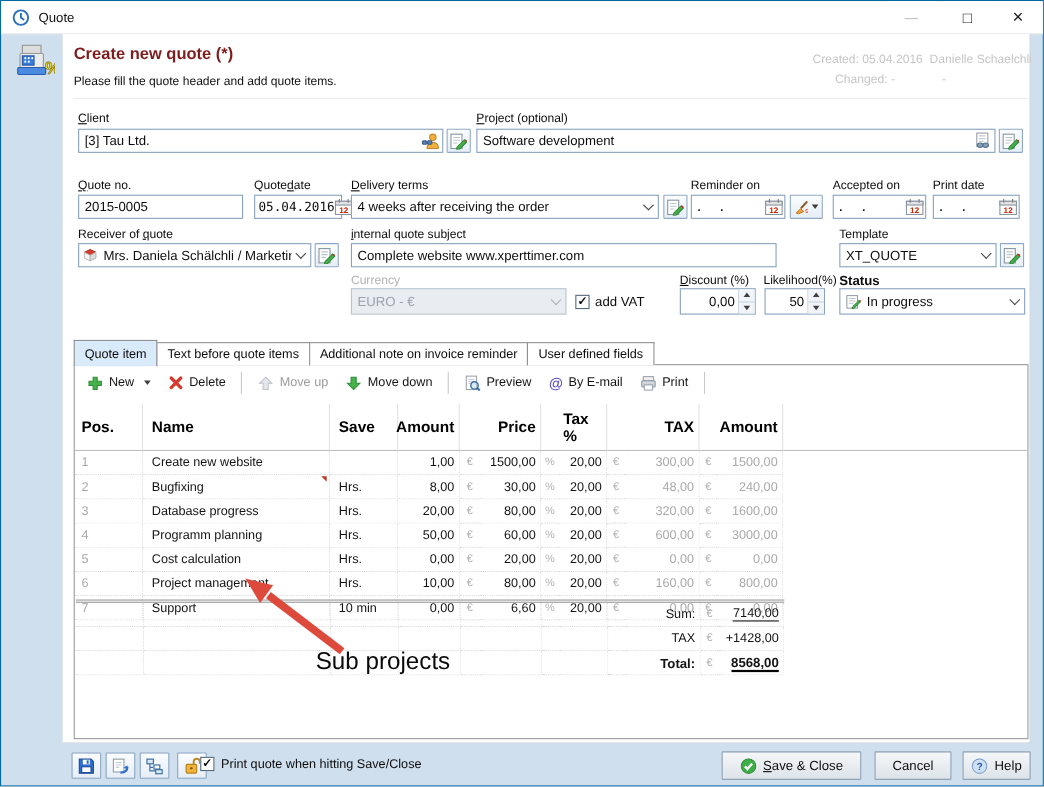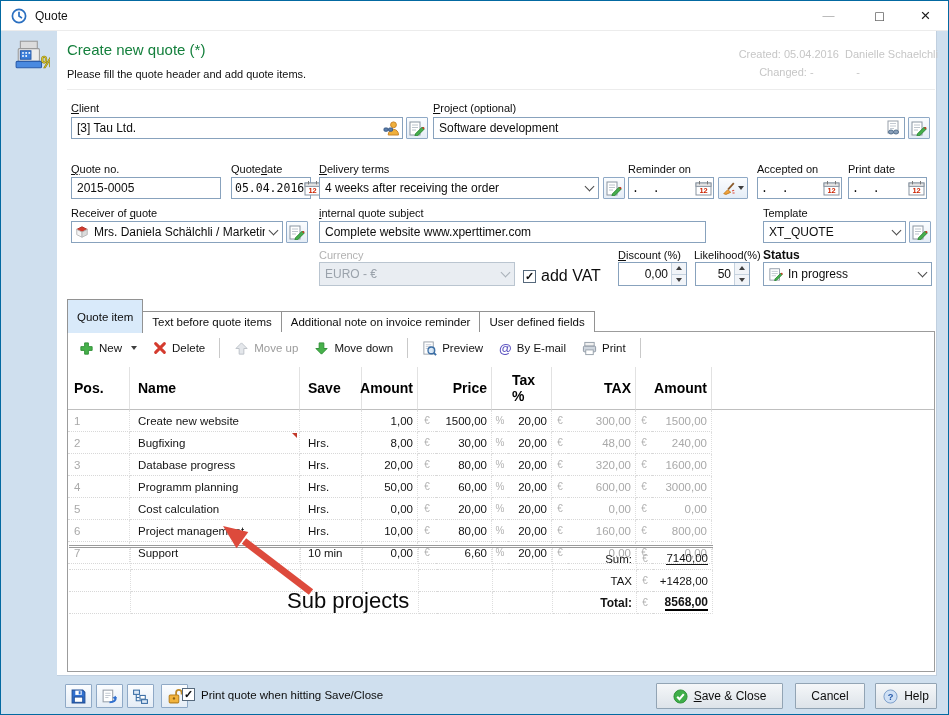--- a/index.html
+++ b/index.html
@@ -6,21 +6,21 @@
 html,body{margin:0}
 body{background:#9a9a9a;font-family:"Liberation Sans",sans-serif}
 .screen{position:relative;width:949px;height:715px;background:#cfdfee;border:1px solid #0369a1;overflow:hidden}
 .abs{position:absolute}
 
 .titlebar{position:absolute;left:0;top:0;width:947px;height:30px;background:#fff;border-bottom:1px solid #ececec;display:flex;align-items:center;padding-left:10px;gap:8px}
 .title-text{font-size:12px;color:#111}
 .win-btn{position:absolute;top:0;width:45px;height:29px;display:flex;align-items:center;justify-content:center;color:#1a1a1a;background:#fff}
 
 .content{position:absolute;left:56px;top:30px;width:880px;height:645px;background:#fff;border-right:1px solid #c0cfdf;border-bottom:1px solid #c0cfdf}
-.h-title{font-size:15px;font-weight:normal;color:#15803d}
+.h-title{font-size:15px;font-weight:bold;color:#7f1d1d}
 .h-sub{font-size:11px;color:#111}
 .meta{color:#c6c6c6;font-size:11px;white-space:pre;text-align:left}
 .lbl{font-size:11px;color:#0d0d0d;white-space:nowrap}
 .mn{text-decoration:underline}
 .bold{font-weight:bold}
 .input{background:#fff;border:1px solid #88a2bd;display:flex;align-items:center;font-size:12px;color:#0d0d0d;padding:0 3px}
 .input input{border:0;outline:0;flex:1;min-width:0;font:inherit;background:transparent;color:inherit;padding:0 2px}
 .mono{font-family:"DejaVu Sans Mono",monospace;font-size:11.5px;white-space:pre}
 .combo{background:#fff;border:1px solid #88a2bd;display:flex;align-items:center;font-size:12px;color:#0d0d0d;padding:0 5px;gap:5px;white-space:nowrap;overflow:hidden}
 .chev{width:7px;height:7px;border-right:1.6px solid #4a4a4a;border-bottom:1.6px solid #4a4a4a;transform:rotate(45deg);margin-top:-3px;flex:0 0 auto}
@@ -32,21 +32,21 @@
 .spin{background:#fff;border:1px solid #88a2bd;display:flex;align-items:stretch}
 .sval{flex:1;display:flex;align-items:center;justify-content:flex-end;padding-right:3px;font-size:12px;color:#0d0d0d}
 .sbtns{width:15px;border-left:1px solid #c6d2de;display:flex;flex-direction:column}
 .sb{flex:1;display:flex;align-items:center;justify-content:center;background:#f1f4f8}
 .sb+.sb{border-top:1px solid #c6d2de}
 .tri-u{width:0;height:0;border-left:3.5px solid transparent;border-right:3.5px solid transparent;border-bottom:4px solid #3f3f3f}
 .tri-d{width:0;height:0;border-left:3.5px solid transparent;border-right:3.5px solid transparent;border-top:4px solid #3f3f3f}
 
 .tabs{position:absolute;left:66px;top:307px;display:flex;align-items:flex-end;height:24px;z-index:3}
 .tab{height:21px;display:flex;align-items:center;padding:0 9px;font-size:11.5px;color:#0d0d0d;background:#fff;border:1px solid #929292;border-bottom:none;margin-right:-1px}
-.tab.active{height:34px;background:#d9eafa;z-index:4;margin-bottom:-1px}
+.tab.active{height:24px;background:#d9eafa;z-index:4;margin-bottom:-1px}
 
 .panel{position:absolute;left:66px;top:330px;width:868px;height:341px;background:#fff;border:1px solid #9c9c9c;z-index:1}
 .toolbar{position:absolute;left:72px;top:334px;height:26px;display:flex;align-items:center;gap:4px;z-index:2}
 .tbtn{display:flex;align-items:center;gap:5px;font-size:11.5px;color:#141414;padding:2px 6px}
 .tbtn.dis{color:#9c9c9c}
 .tsep{width:1px;height:20px;background:#c9c9c9;margin:0 4px}
 .atgl{color:#5d54c0;font-weight:bold;font-size:13px}
 
 .grid{position:absolute;left:67px;top:366px;width:866px;display:grid;z-index:2;grid-template-columns:62px 170px 62px 56px 18px 56px 16px 44px 16px 68px 16px 60px 1fr}
 .th{font-weight:bold;font-size:14px;color:#000;padding:5px 4px;border-bottom:1px solid #bfbfbf;display:flex;align-items:center}
@@ -293,21 +293,21 @@
   <div class="abs lbl" style="left:318px;top:248px;color:#b2b2b2">Currency</div>
   <div class="abs combo disabled" style="left:318px;top:261px;width:196px;height:24px">
     <span>EURO - €</span>
       <span class="chev"></span>
   </div>
 
   <div class="abs" style="left:522px;top:266px;display:flex;align-items:center;gap:5px">
     <span class="cb">
         <span>✓</span>
       </span>
-    <span class="lbl" style="font-size:16px">add VAT</span>
+    <span class="lbl" style="font-size:12px">add VAT</span>
   </div>
 
   <div class="abs lbl" style="left:617px;top:248px"><span></span><span class="mn">D</span><span>iscount (%)</span></div>
   <div class="abs spin" style="left:617px;top:261px;width:69px;height:24px">
     <span class="sval">0,00</span>
     <span class="sbtns">
         <span class="sb">
           <span class="tri-u"></span>
         </span>
         <span class="sb">

